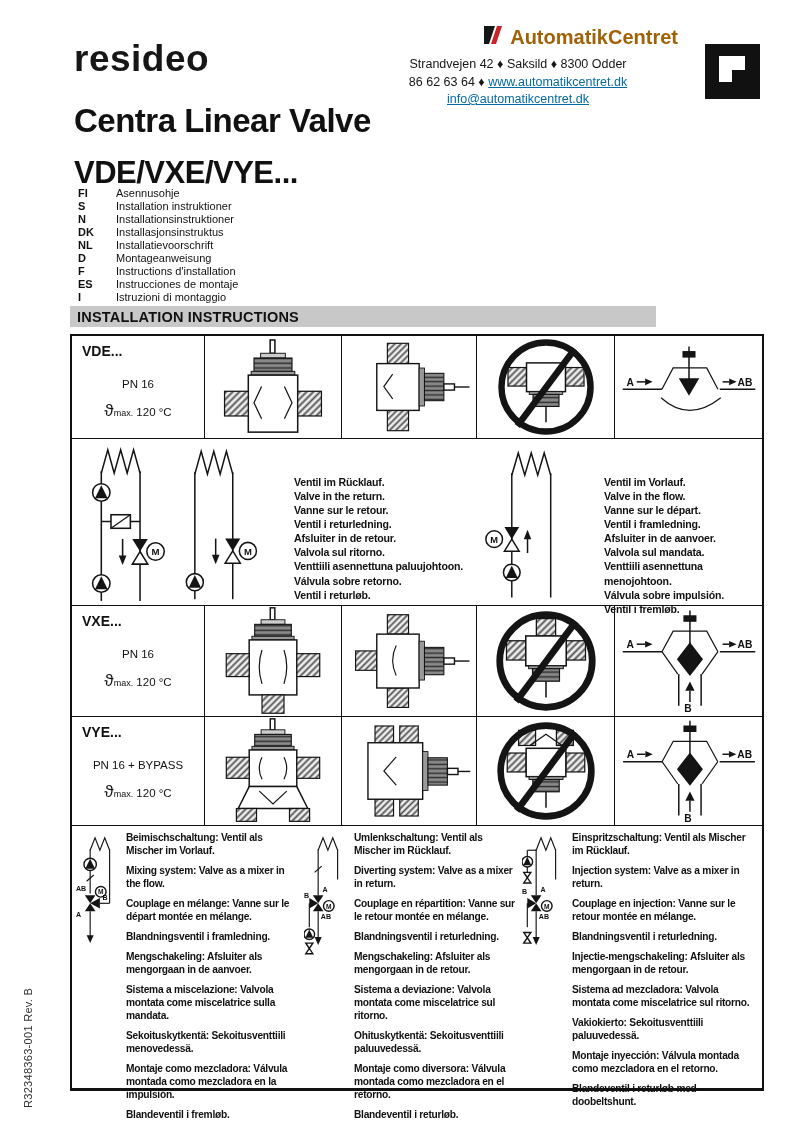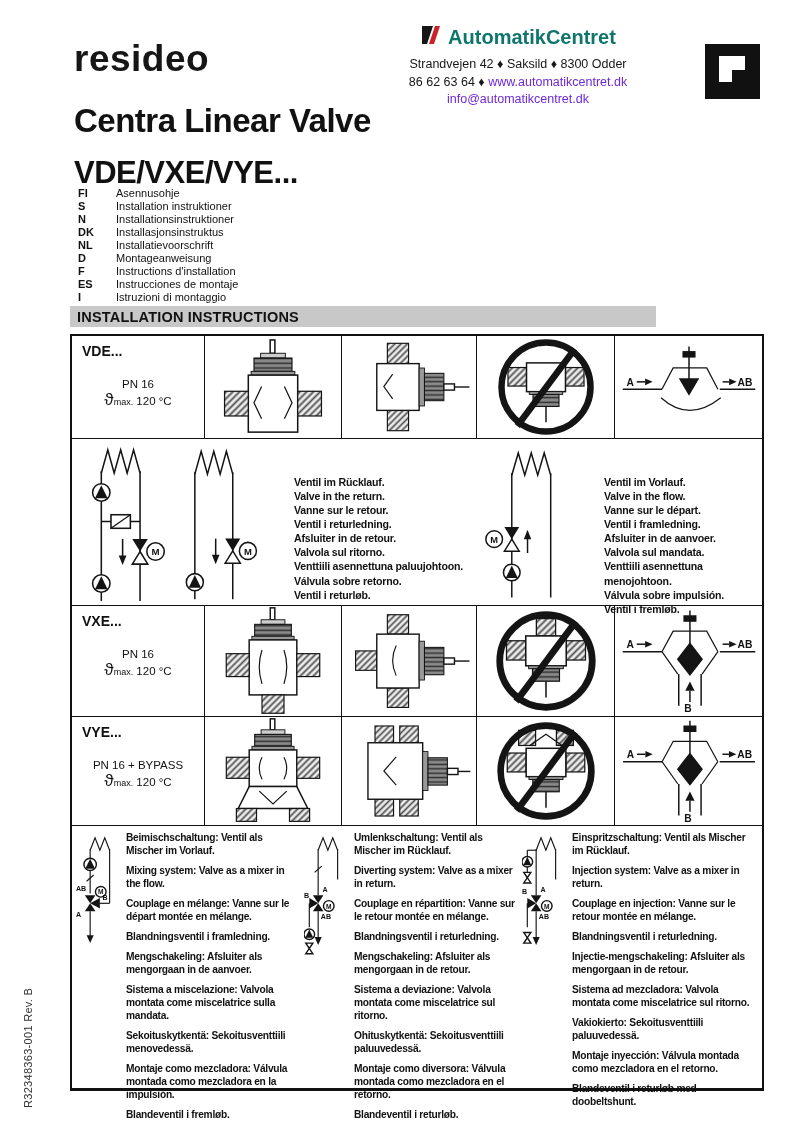--- a/index.html
+++ b/index.html
@@ -2,23 +2,23 @@
 <html><head>
 <meta charset="utf-8">
 <style>
   html,body{margin:0;padding:0;background:#9a9a9a;}
   .page{width:794px;height:1123px;background:#fff;position:relative;margin:0 auto;
         font-family:"Liberation Sans",sans-serif;color:#111;overflow:hidden;}
 
   
   .wordmark{position:absolute;left:74px;top:38px;font-size:37px;font-weight:bold;letter-spacing:.5px;color:#161616;}
   .hc{position:absolute;left:358px;top:24px;width:320px;text-align:center;}
-  .hc-logo{display:flex;align-items:center;justify-content:center;gap:6px;font-size:20px;font-weight:bold;color:#0f766e;}
+  .hc-logo{display:flex;align-items:center;justify-content:flex-end;gap:6px;font-size:20px;font-weight:bold;color:#a16207;}
   .hc-addr{font-size:12.5px;margin-top:5px;line-height:1.4;color:#161616;}
-  .lnk{color:#6d28d9;cursor:pointer;}
+  .lnk{color:#0369a1;text-decoration:underline;cursor:pointer;}
   .mark{position:absolute;left:705px;top:44px;}
 
   .t1{position:absolute;left:74px;top:102px;font-size:33px;font-weight:bold;letter-spacing:-.5px;}
   .t2{position:absolute;left:74px;top:139px;font-size:31px;font-weight:bold;letter-spacing:-.5px;margin-top:16px;}
 
   .langs{position:absolute;left:78px;top:187px;font-size:11px;}
   .lrow{display:flex;height:12.9px;align-items:center;}
   .lcode{width:38px;font-weight:bold;}
 
   .secbar{position:absolute;left:70px;top:306px;width:586px;height:21px;background:#c8c8c8;
@@ -30,21 +30,21 @@
           border-bottom-width:3px;box-sizing:border-box;display:flex;flex-direction:column;background:#fff;}
   .trow{display:flex;border-bottom:1.5px solid #111;box-sizing:border-box;}
   .r1{height:114px}.r2{height:167px}.r3{height:119px}.r4{height:116px}
   .r5{flex:1;border-bottom:none;}
   .cell{border-right:1.5px solid #111;box-sizing:border-box;display:flex;align-items:center;
         justify-content:center;position:relative;overflow:hidden;}
   .cell:last-child{border-right:none;}
   .cw1{width:133px}.cw2{width:137px}.cw3{width:135px}.cw4{width:138px}.cw5{flex:1}
   .vname{position:absolute;left:10px;top:7px;font-size:14px;font-weight:bold;}
   .vspec{position:absolute;left:0;right:0;top:42px;text-align:center;font-size:11.5px;}
-  .vspec .l2{margin-top:0;text-align:center;}
+  .vspec .l2{margin-top:11px;text-align:center;}
   .theta{font-size:17px;}
   .tmax{font-size:9px;}
 
   
   .r2{padding:3px 5px 0 8px;display:flex;gap:2px;}
   .otext{font-size:10.6px;font-weight:bold;line-height:1.33;padding-top:33px;letter-spacing:-.2px;margin-left:24px;}
   .ot1{width:188px;padding-left:4px;}
   .ot2{flex:1;padding-left:6px;}
 
   

